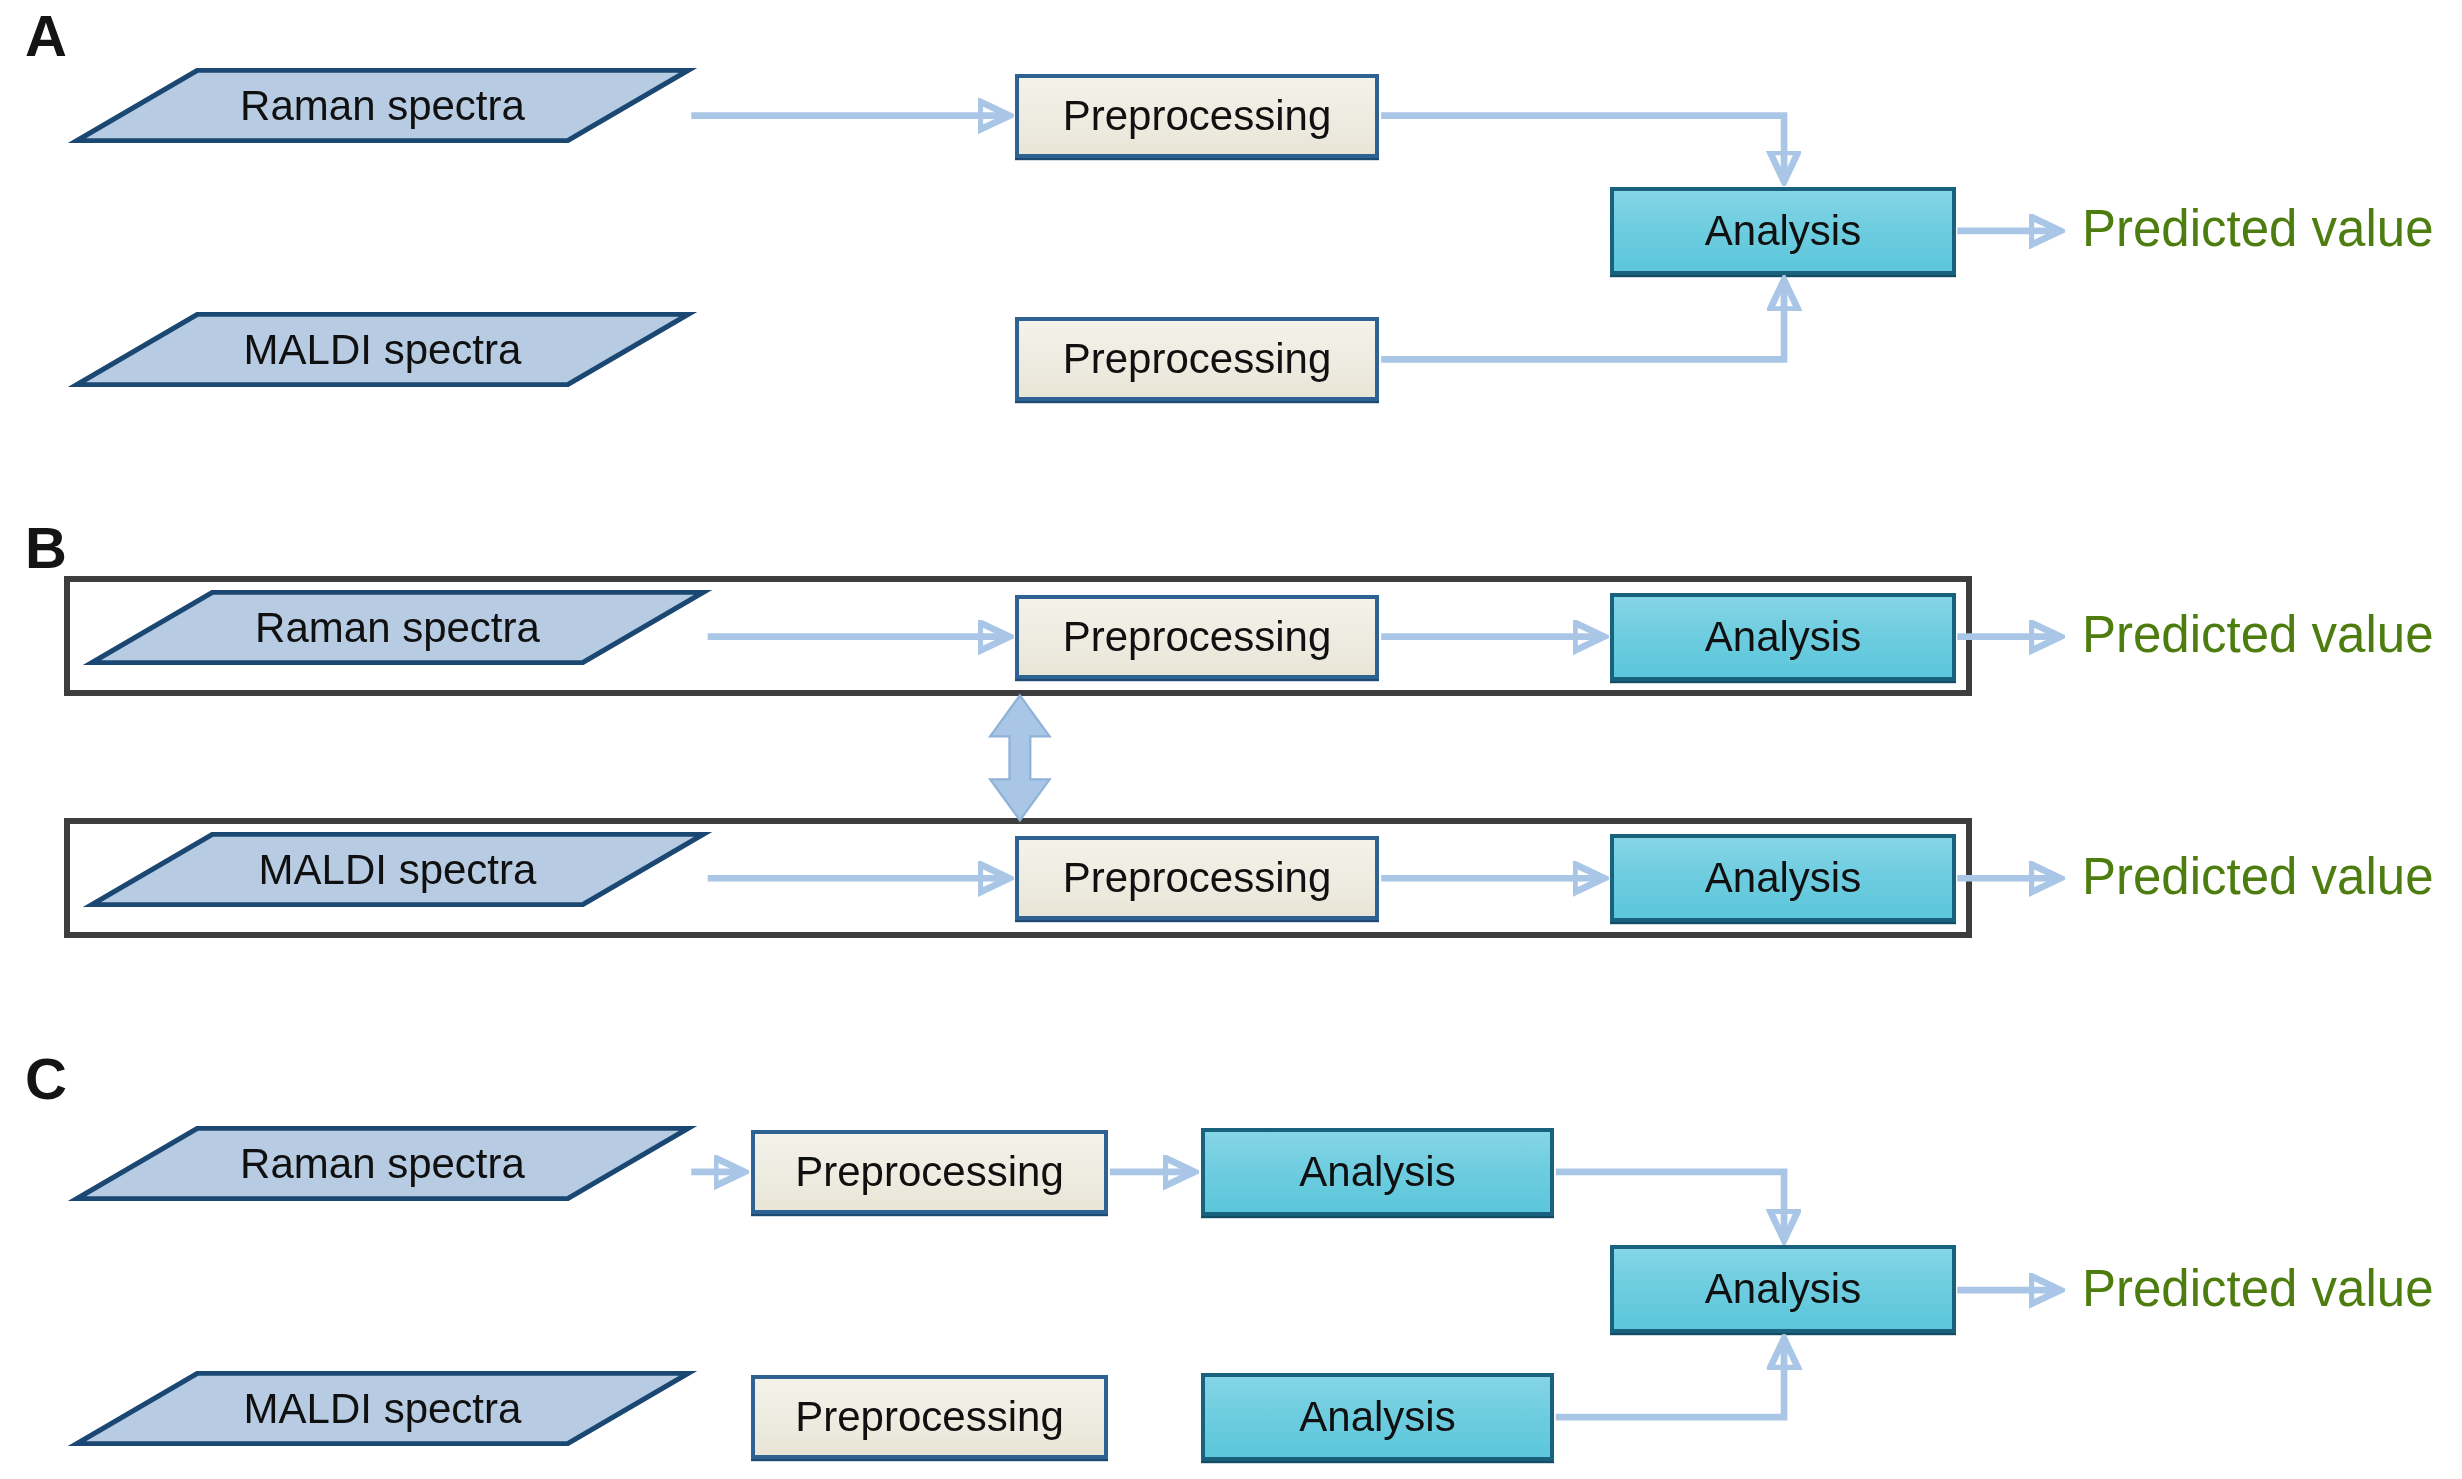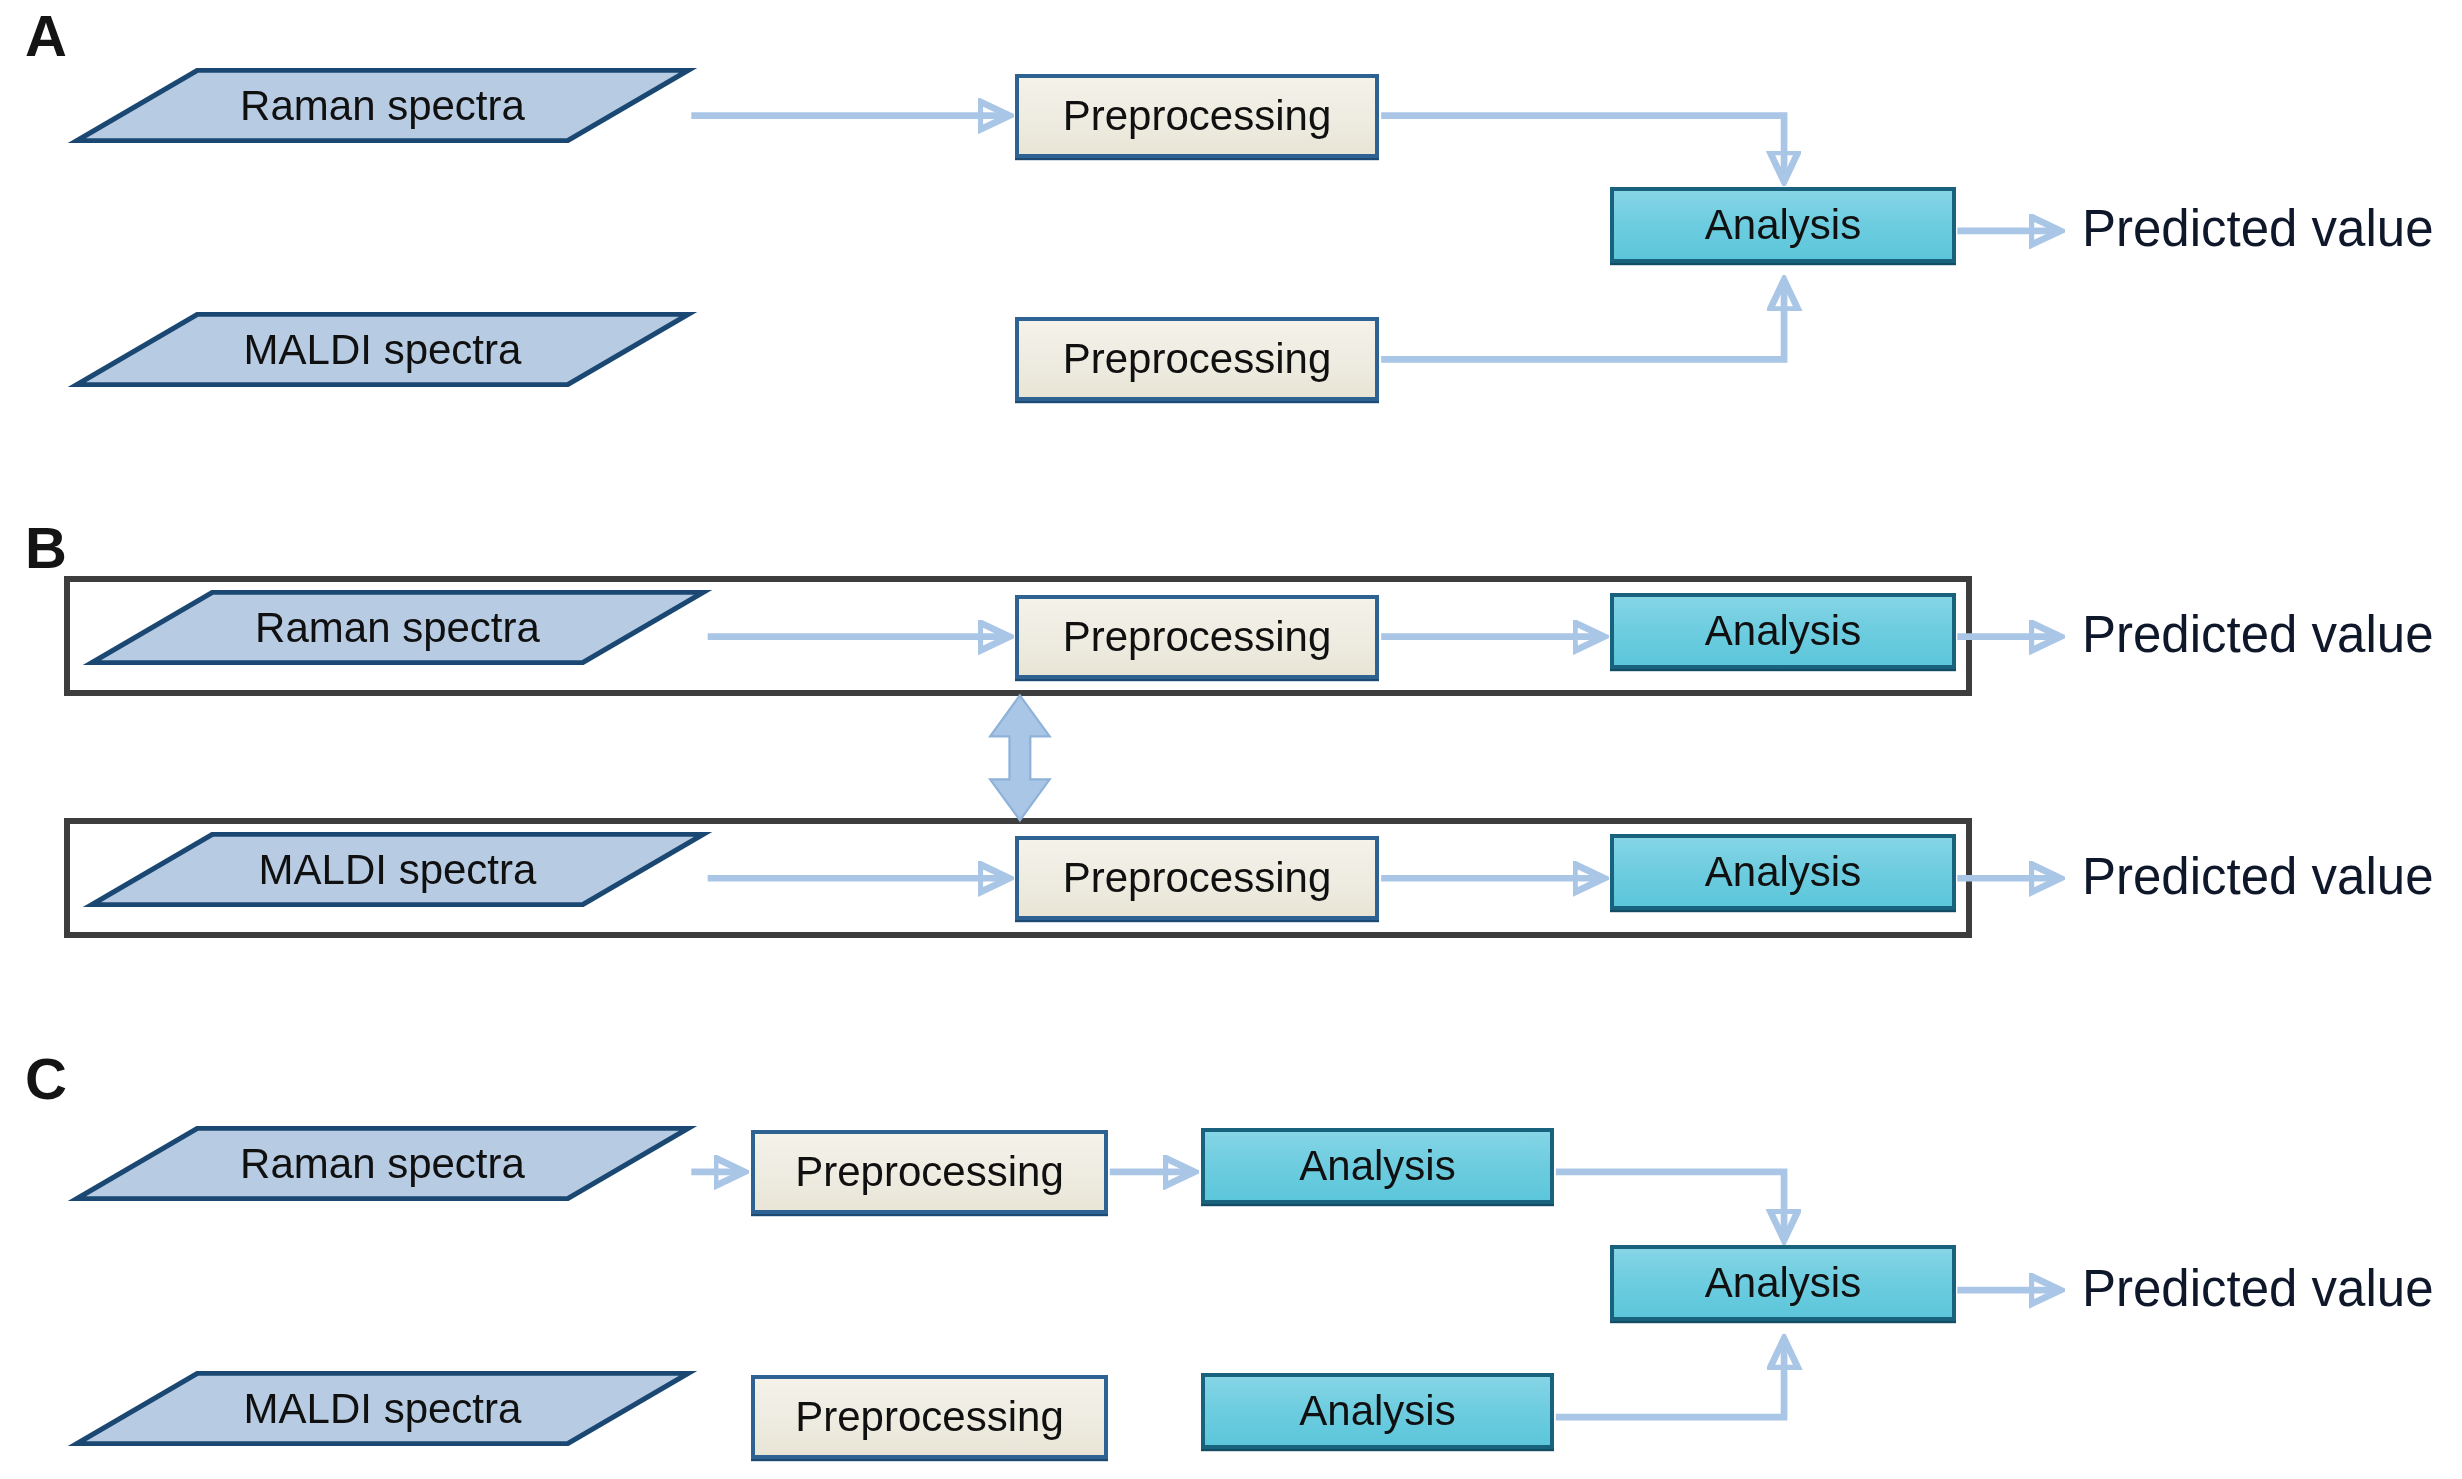--- a/index.html
+++ b/index.html
@@ -60,21 +60,21 @@
     align-items: center;
     justify-content: center;
     font-size: 42px;
     color: #101010;
     white-space: nowrap;
   }
   
   .anal {
     position: absolute;
     width: 346px;
-    height: 76px;
+    height: 88px;
     box-sizing: border-box;
     background: linear-gradient(180deg, #85d5e5 0%, #6fcde0 45%, #5cc6da 100%);
     border: 4.5px solid #19627e;
     box-shadow: 0 2.2px 0 #124d63;
     display: flex;
     align-items: center;
     justify-content: center;
     font-size: 42px;
     color: #101010;
     white-space: nowrap;
@@ -86,21 +86,21 @@
     height: 120px;
     box-sizing: border-box;
     background: #ffffff;
     border: 6px solid #3d3d3d;
   }
   
   .pv {
     position: absolute;
     transform: translateY(-52%);
     font-size: 51px;
-    color: #0f172a;
+    color: #4d7c0f;
     white-space: nowrap;
   }
   #arrows {
     position: absolute;
     inset: 0;
     pointer-events: none;
   }
   #arrows path, #arrows polyline {
     fill: none;
     stroke: #a9c6e7;

